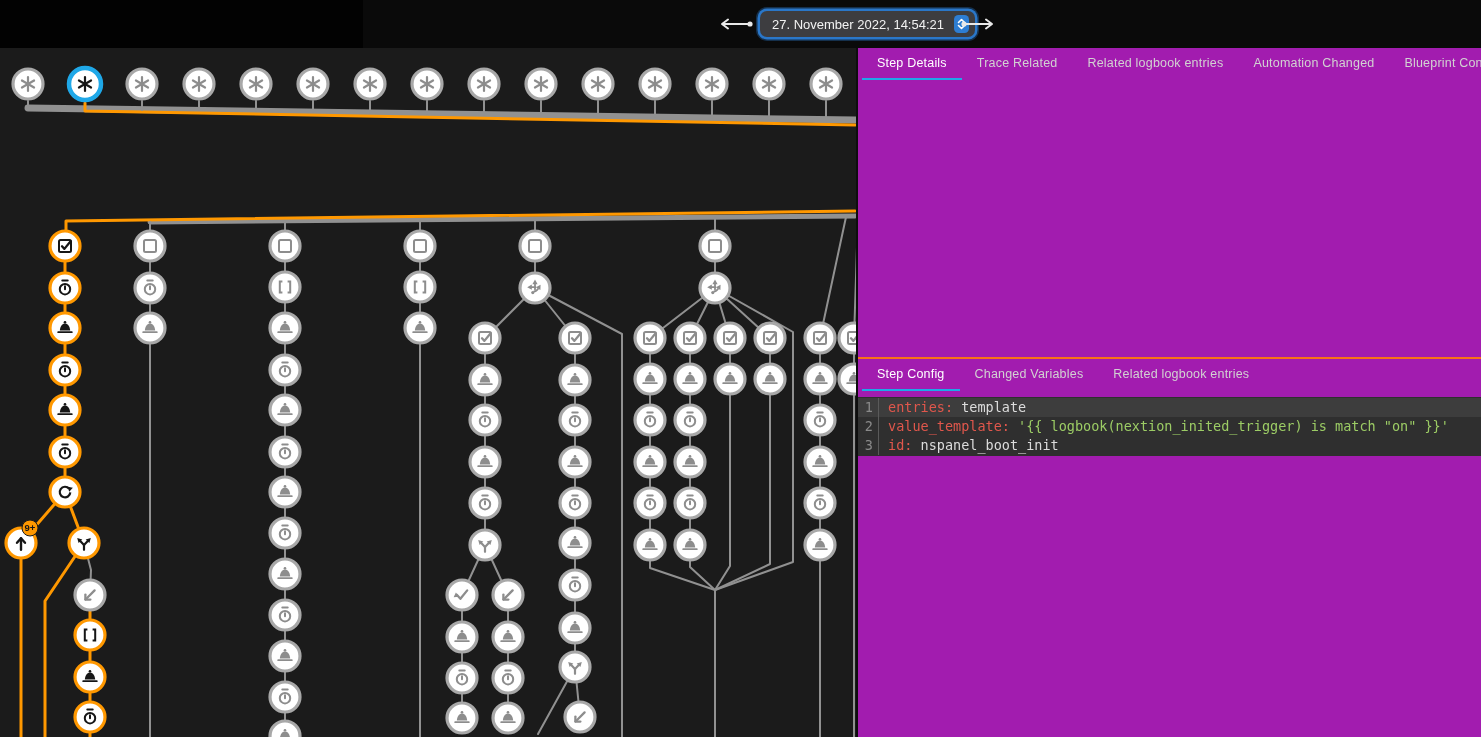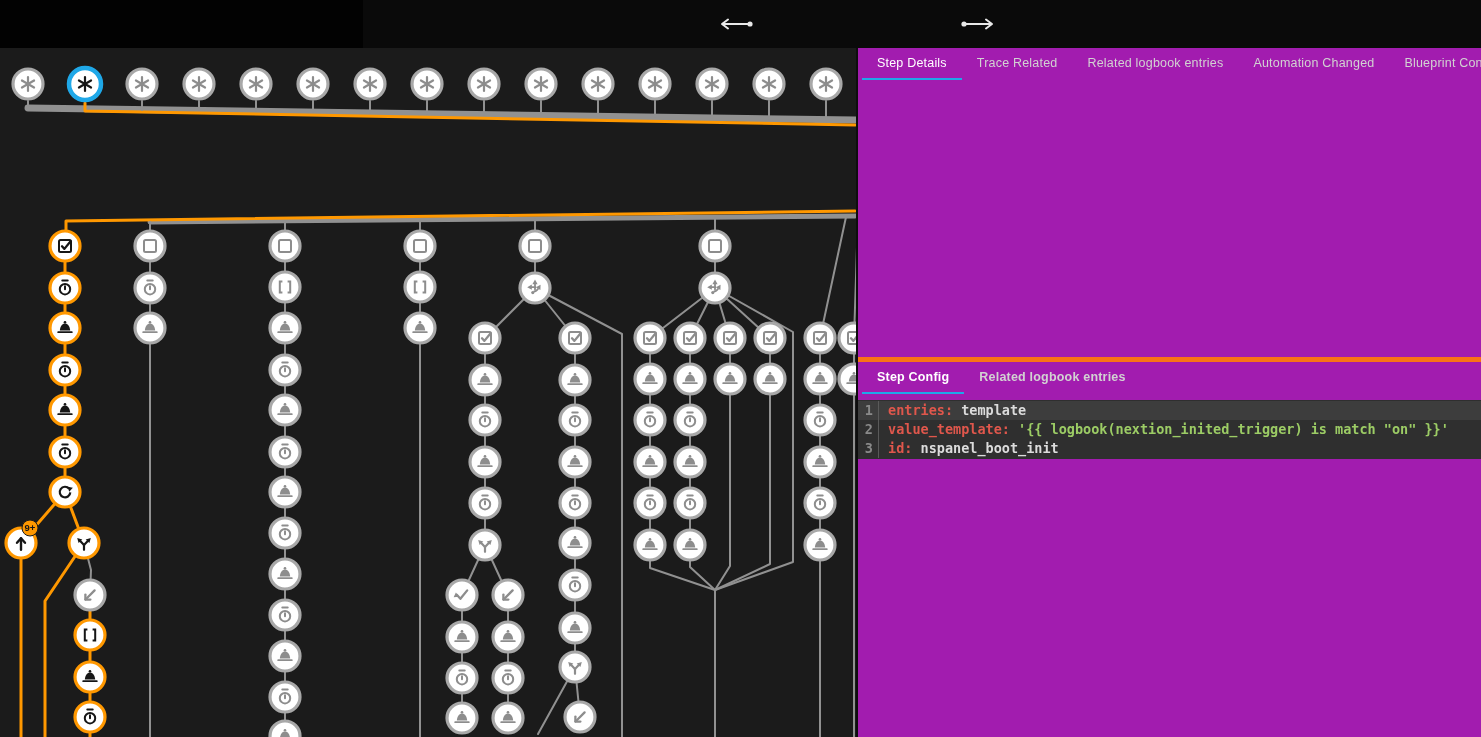--- a/index.html
+++ b/index.html
@@ -17,21 +17,21 @@
   .dp-stepper { width:15px; height:18px; margin-left:10px; background:#2d7dd2; border-radius:4.5px;
                 display:flex; align-items:center; justify-content:center; }
   .graph-panel { position:absolute; top:48px; left:0; width:856px; height:689px; background:#1b1b1b; overflow:hidden; }
   .panel-divider { position:absolute; top:48px; left:856px; width:2px; height:689px; background:#0e0e0e; }
   .right-panel { position:absolute; top:48px; left:858px; width:623px; height:689px; background:#a21caf; }
   .tabbar { display:flex; align-items:stretch; height:32px; padding-left:4px; }
   .tab { display:flex; align-items:center; padding:0 15px; font-size:12.5px; color:#d2d2d2;
          border-bottom:2px solid transparent; cursor:pointer; white-space:nowrap; letter-spacing:.2px; }
   .tab.active { color:#ffffff; border-bottom-color:var(--accent); }
   .executed { padding:20px 18px 0 18px; font-size:15.5px; color:#e6e6e6; }
-  .lower-section { position:absolute; top:309px; left:0; width:623px; border-top:5px solid #f97316;font-weight:bold; }
+  .lower-section { position:absolute; top:309px; left:0; width:623px; border-top:2px solid #f97316; }
   .codeblock { margin-top:6px; background:#2f2f2f; font-family:"DejaVu Sans Mono", monospace;
                font-size:13.5px; line-height:19px; padding:1px 0; }
   .crow { display:flex; }
   .crow.hl { background:#3d3d3d; }
   .gut { width:21px; text-align:right; padding-right:5px; color:#8a8a8a; border-right:1px solid #5a5a5a;
          flex:0 0 21px; user-select:none; }
   .ctext { padding-left:9px; white-space:pre; color:#dcdcdc; }
   .tok-key { color:var(--code-key); }
   .tok-val { color:#dcdcdc; }
   .tok-str { color:var(--code-str); }
@@ -41,20 +41,29 @@
 
 <div class="topbar">
   <div class="topbar-left-seg"></div>
   <button class="nav-arrow prev" aria-label="previous trace">
     <svg width="36" height="12" viewBox="0 0 36 12">
       <circle cx="32" cy="6" r="2.6" fill="#e8e8e8"></circle>
       <line x1="31" y1="6" x2="5" y2="6" stroke="#e8e8e8" stroke-width="2"></line>
       <path d="M10,1.5 L4,6 L10,10.5" fill="none" stroke="#e8e8e8" stroke-width="2" stroke-linecap="round" stroke-linejoin="round"></path>
     </svg>
   </button>
+  <div class="datepicker">
+    <span class="dp-text">27. November 2022, 14:54:21</span>
+    <span class="dp-stepper">
+      <svg width="9" height="12" viewBox="0 0 9 12">
+        <path d="M1.5,4.5 L4.5,1.5 L7.5,4.5" fill="none" stroke="#fff" stroke-width="1.6" stroke-linecap="round" stroke-linejoin="round"></path>
+        <path d="M1.5,7.5 L4.5,10.5 L7.5,7.5" fill="none" stroke="#fff" stroke-width="1.6" stroke-linecap="round" stroke-linejoin="round"></path>
+      </svg>
+    </span>
+  </div>
   <button class="nav-arrow next" aria-label="next trace">
     <svg width="36" height="12" viewBox="0 0 36 12">
       <circle cx="4" cy="6" r="2.6" fill="#e8e8e8"></circle>
       <line x1="5" y1="6" x2="31" y2="6" stroke="#e8e8e8" stroke-width="2"></line>
       <path d="M26,1.5 L32,6 L26,10.5" fill="none" stroke="#e8e8e8" stroke-width="2" stroke-linecap="round" stroke-linejoin="round"></path>
     </svg>
   </button>
 </div>
 
 <div class="graph-panel">
@@ -721,20 +730,21 @@
   <div class="tabbar" id="tabs-top">
       <div class="tab active">Step Details</div>
       <div class="tab">Trace Related</div>
       <div class="tab">Related logbook entries</div>
       <div class="tab">Automation Changed</div>
       <div class="tab">Blueprint Config</div>
     </div>
   <div class="lower-section">
     <div class="tabbar" id="tabs-bottom">
         <div class="tab active">Step Config</div>
+        <div class="tab">Changed Variables</div>
         <div class="tab">Related logbook entries</div>
       </div>
     <div class="codeblock" id="code-block">
         <div class="crow hl">
           <span class="gut">1</span>
           <span class="ctext"><span class="tok-key">entries:</span><span class="tok-val"> template</span></span>
         </div>
         <div class="crow">
           <span class="gut">2</span>
           <span class="ctext"><span class="tok-key">value_template:</span><span class="tok-str"> '{{ logbook(nextion_inited_trigger) is match "on" }}'</span></span>

